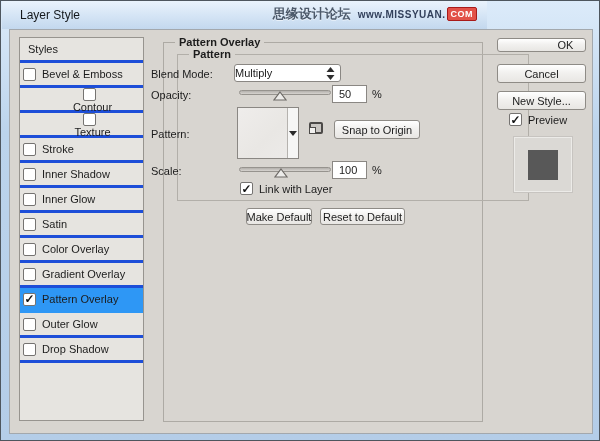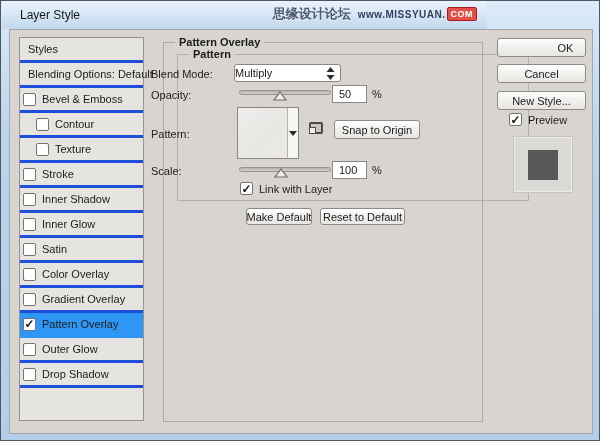--- a/index.html
+++ b/index.html
@@ -20,21 +20,21 @@
   .wm-badge{display:inline-block;margin-left:1px;padding:0 3px;font-size:9px;font-weight:bold;
     color:#fff;background:var(--badge-red);border:1px solid #a81a1a;border-radius:2px;line-height:12px;}
   .content{position:absolute;left:8px;top:28px;width:584px;height:405px;
     background:#d8d5d0;border:1px solid #a3a8ad;}
   
   .listbox{position:absolute;left:18px;top:36px;width:125px;height:384px;
     background:#e6e4e0;border:1px solid #97948f;}
   .list-row{position:relative;height:25px;display:flex;align-items:center;
     border-bottom:3px solid #1d4ed8;padding-left:3px;font-size:11px;cursor:default;}
   .list-row.header{padding-left:8px;}
-  .list-row.indent{padding-left:16px;}
+  .list-row.indent{padding-left:16px;flex-direction:column;}
   .list-row.selected{background:var(--selection);border-bottom-color:var(--selection);}
   .checkbox{width:13px;height:13px;background:#fff;border:1px solid #757371;border-radius:2px;
     display:inline-flex;align-items:center;justify-content:center;
     font-size:12px;font-weight:bold;color:#111;line-height:1;flex:0 0 13px;}
   .row-label{margin-left:6px;white-space:nowrap;}
   
   .groupbox{position:absolute;border:1px solid #adaaa4;}
   .groupbox .group-title{position:absolute;top:-7px;left:11px;background:#d8d5d0;
     padding:0 4px;font-size:11px;font-weight:bold;white-space:nowrap;}
   
@@ -90,23 +90,20 @@
 
   <div class="content">
 
     
   </div>
 
   <div class="listbox">
     <div class="list-row header">
       <span class="row-label" style="margin-left:0">Styles</span>
     </div>
-    <div class="list-row header">
-      <span class="row-label" style="margin-left:0">Blending Options: Default</span>
-    </div>
     <div>
         <div class="list-row">
           <span class="checkbox"></span>
           <span class="row-label">Bevel &amp; Emboss</span>
         </div>
         <div class="list-row indent">
           <span class="checkbox"></span>
           <span class="row-label">Contour</span>
         </div>
         <div class="list-row indent">
@@ -204,21 +201,21 @@
   </div>
   <div class="valuebox" style="left:331px;top:160px;width:35px;height:18px;">100</div>
   <div class="unit" style="left:371px;top:163px;">%</div>
 
   <div class="cb" style="left:239px;top:181px;">✓</div>
   <div class="cb-label" style="left:258px;top:182px;">Link with Layer</div>
 
   <div class="btn" style="left:245px;top:207px;width:66px;height:17px;">Make Default</div>
   <div class="btn" style="left:319px;top:207px;width:85px;height:17px;">Reset to Default</div>
 
-  <div class="btn" style="left:496px;top:37px;width:89px;height:19px;padding-left:48px;">OK</div>
+  <div class="btn" style="left:496px;top:37px;width:89px;height:14px;padding-left:48px;">OK</div>
   <div class="btn" style="left:496px;top:63px;width:89px;height:19px;">Cancel</div>
   <div class="btn" style="left:496px;top:90px;width:89px;height:19px;">New Style...</div>
 
   <div class="cb" style="left:508px;top:112px;">✓</div>
   <div class="cb-label" style="left:527px;top:113px;">Preview</div>
 
   <div class="preview-swatch">
     <div class="preview-dark"></div>
   </div>
 

